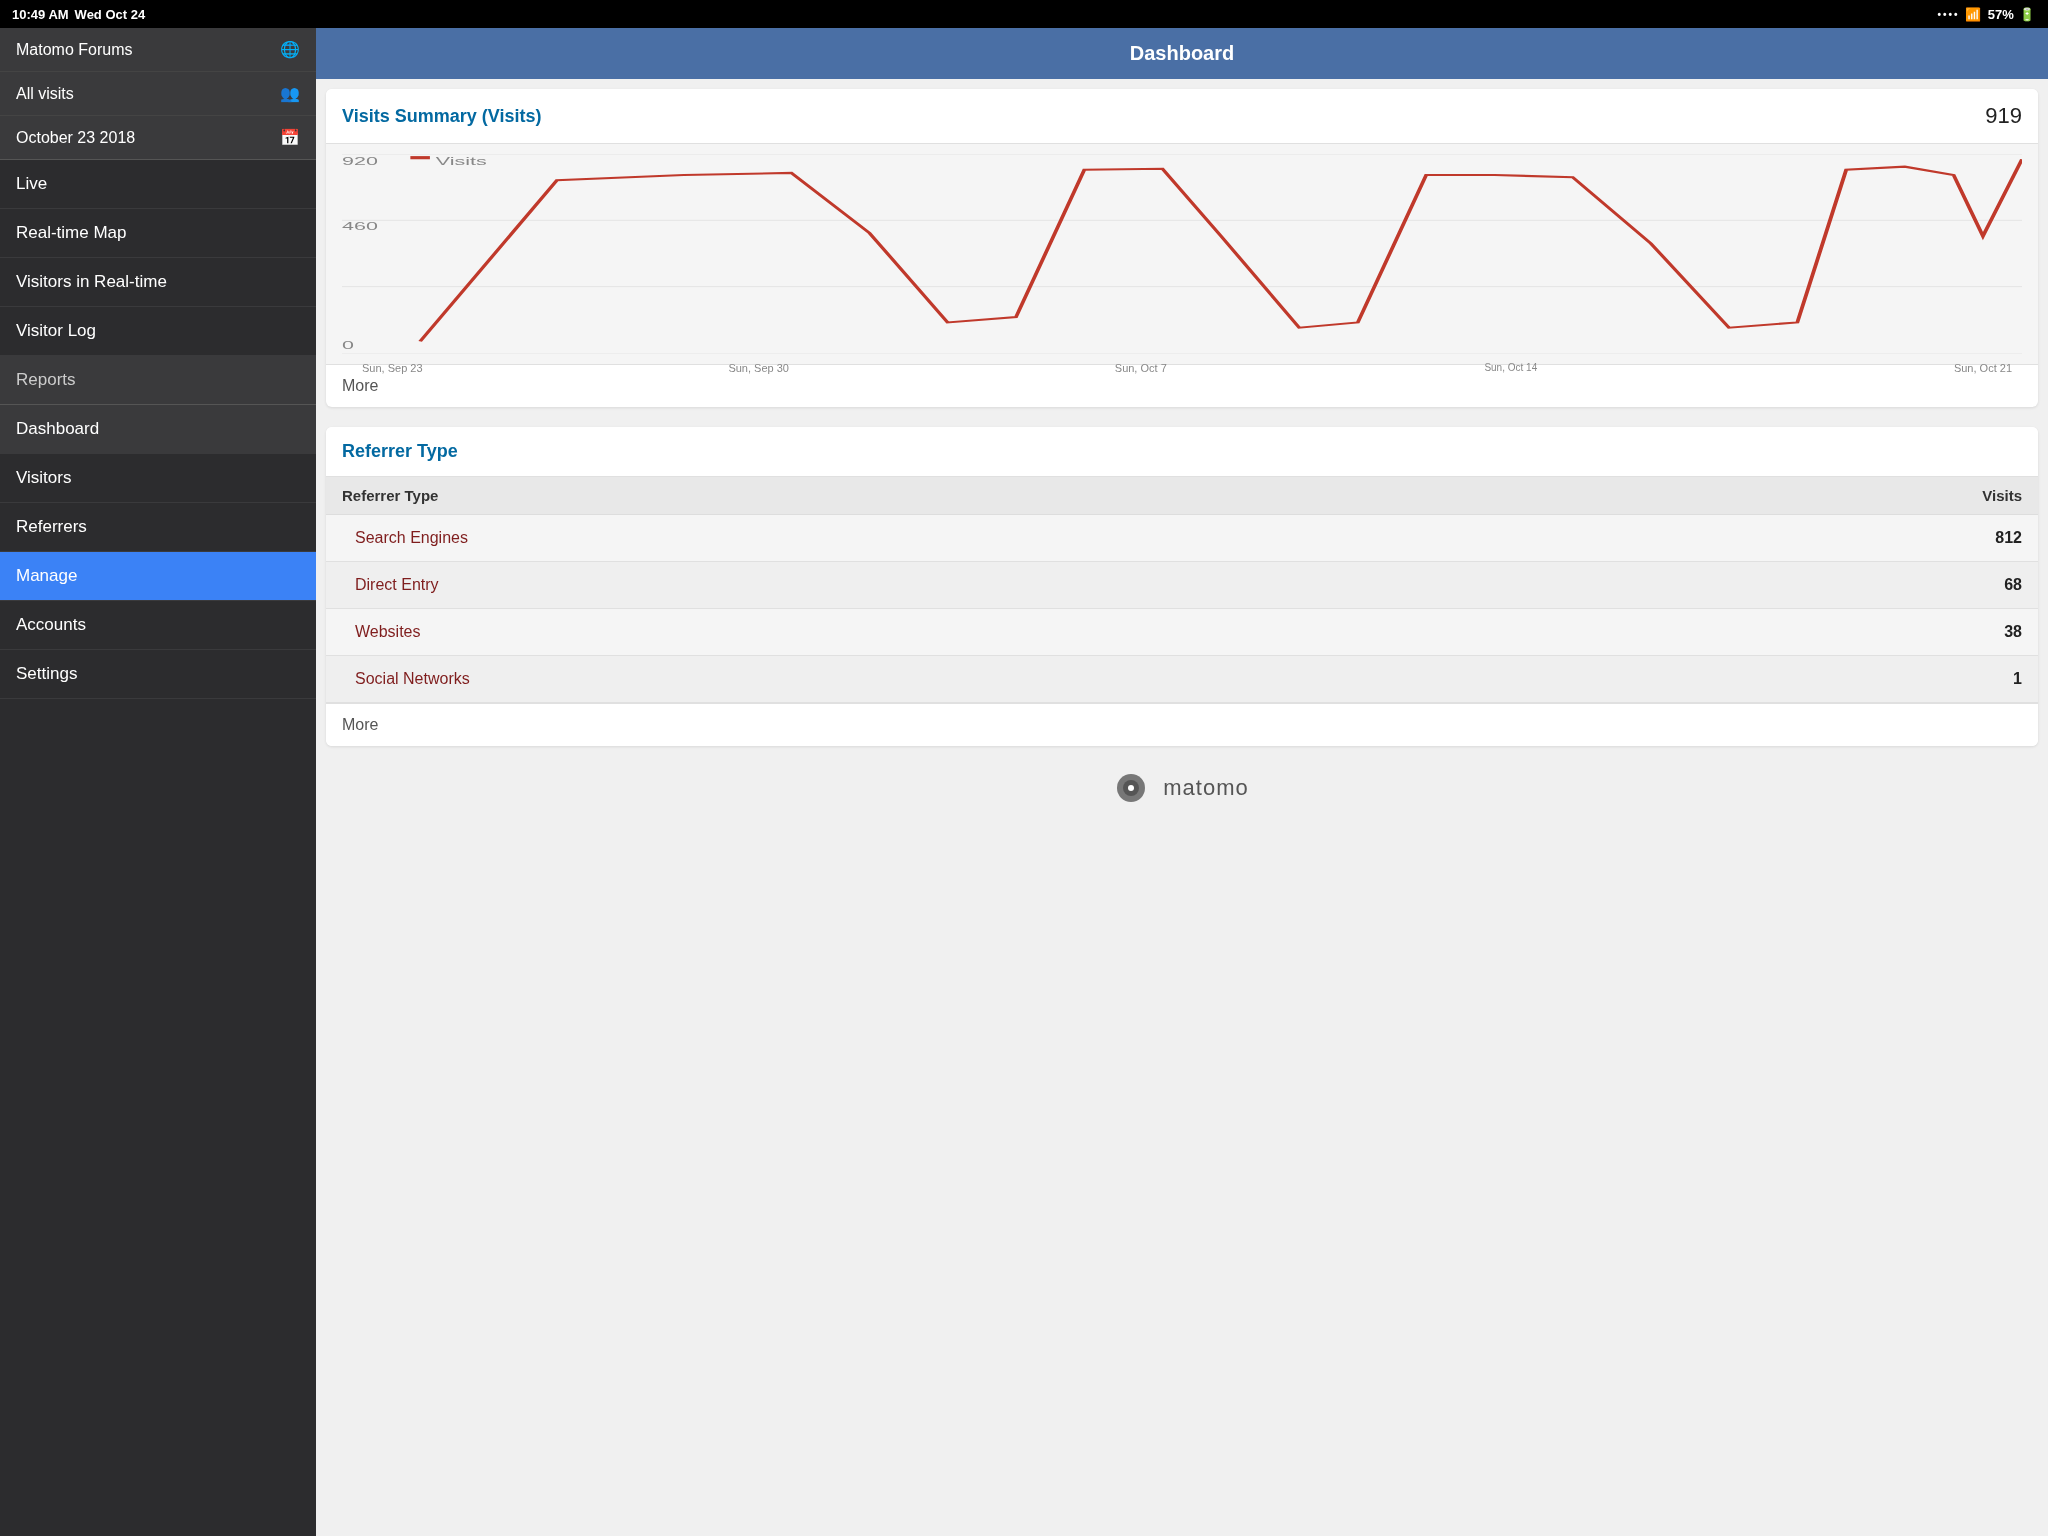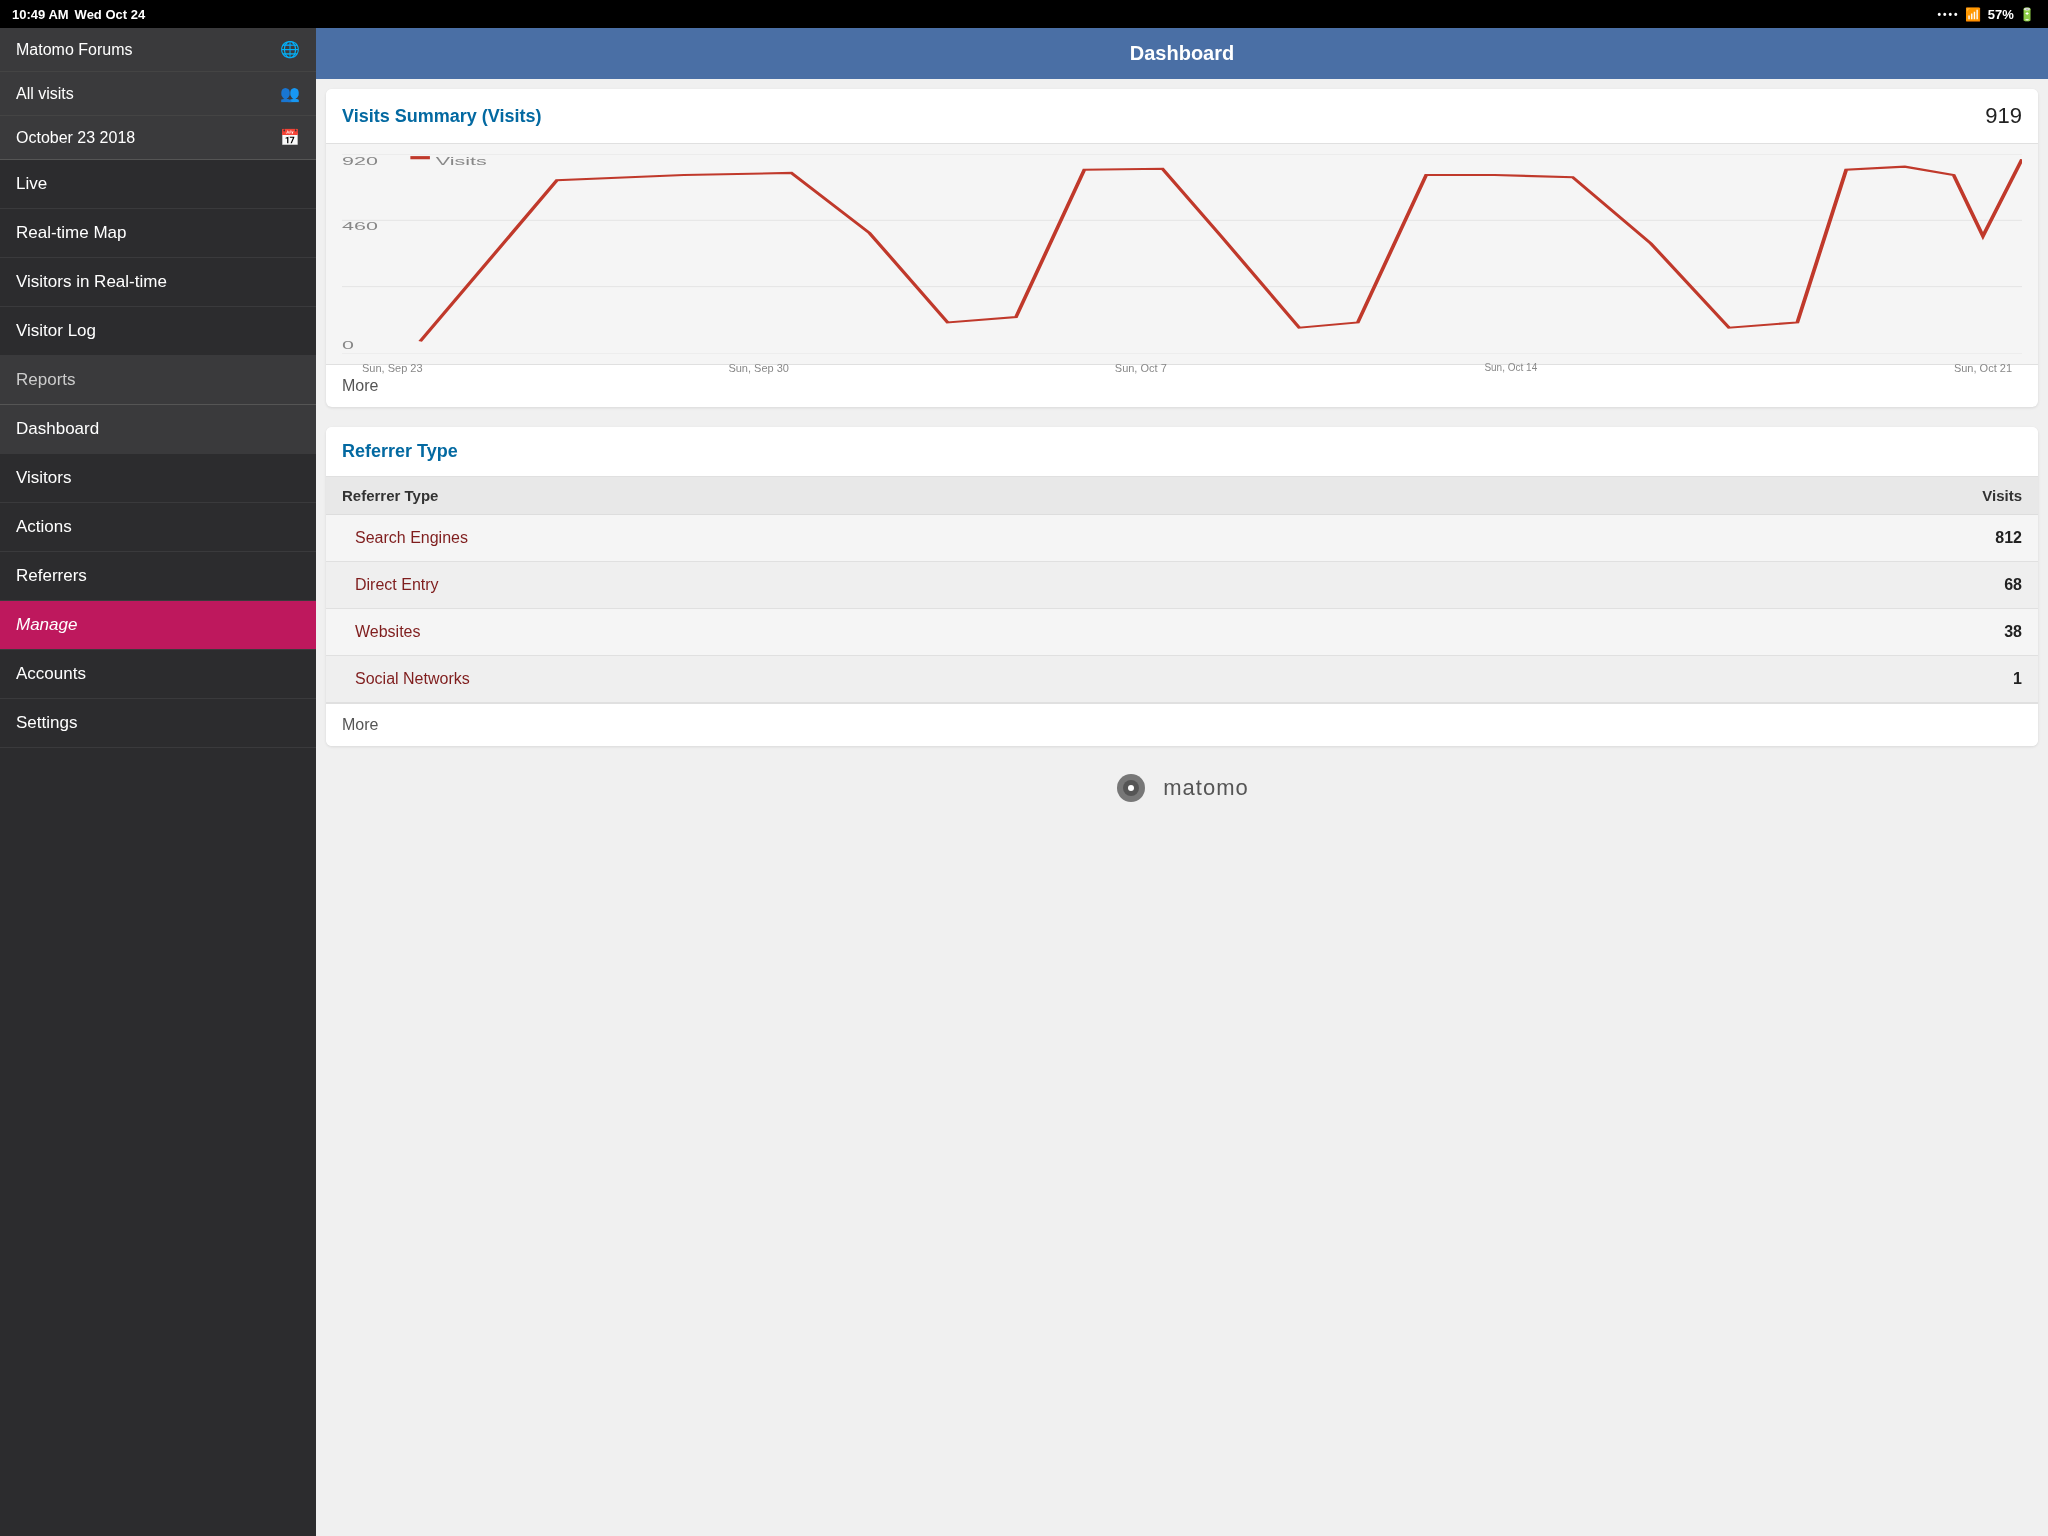--- a/index.html
+++ b/index.html
@@ -307,30 +307,27 @@
     </div>
 
     <div class="sidebar-item active">
       <span>Dashboard</span>
     </div>
 
     <div class="sidebar-item">
       <span>Visitors</span>
     </div>
 
-    <div class="sidebar-item">
-      <span>Actions</span>
-    </div>
 
     <div class="sidebar-item">
       <span>Referrers</span>
     </div>
 
 
-    <div class="sidebar-item" style="background:#be185d;font-style:italic;">
+    <div class="sidebar-item" style="background:#3b82f6;">
       <span>Manage</span>
     </div>
 
     <div class="sidebar-item">
       <span>Accounts</span>
     </div>
 
     <div class="sidebar-item">
       <span>Settings</span>
     </div>

